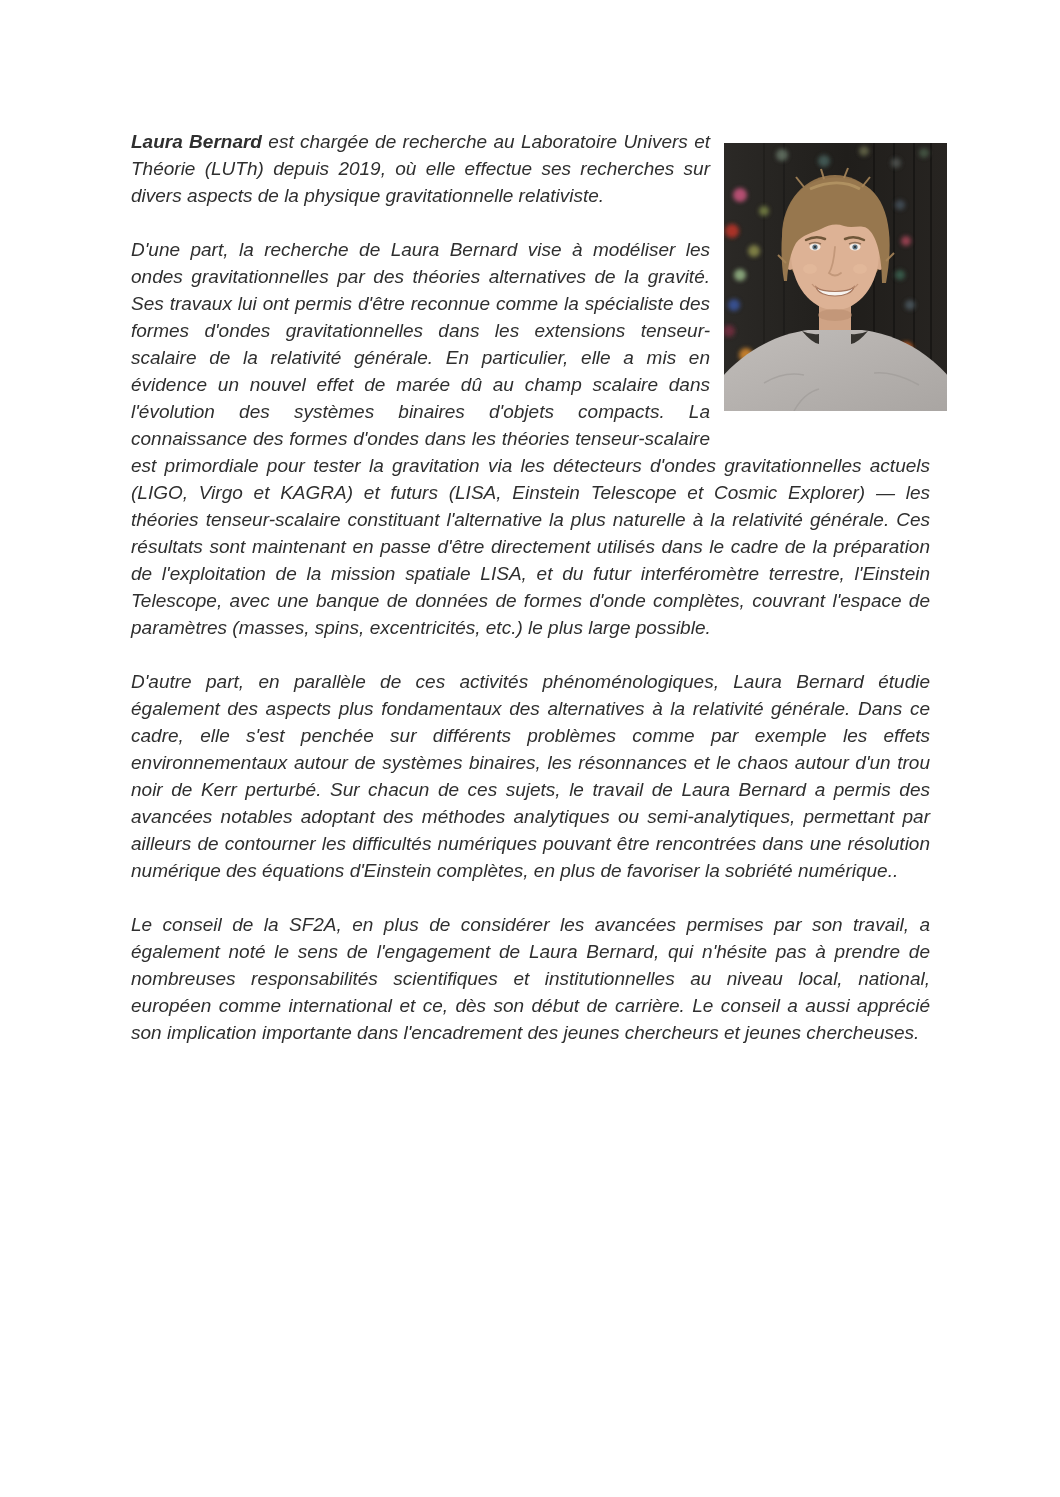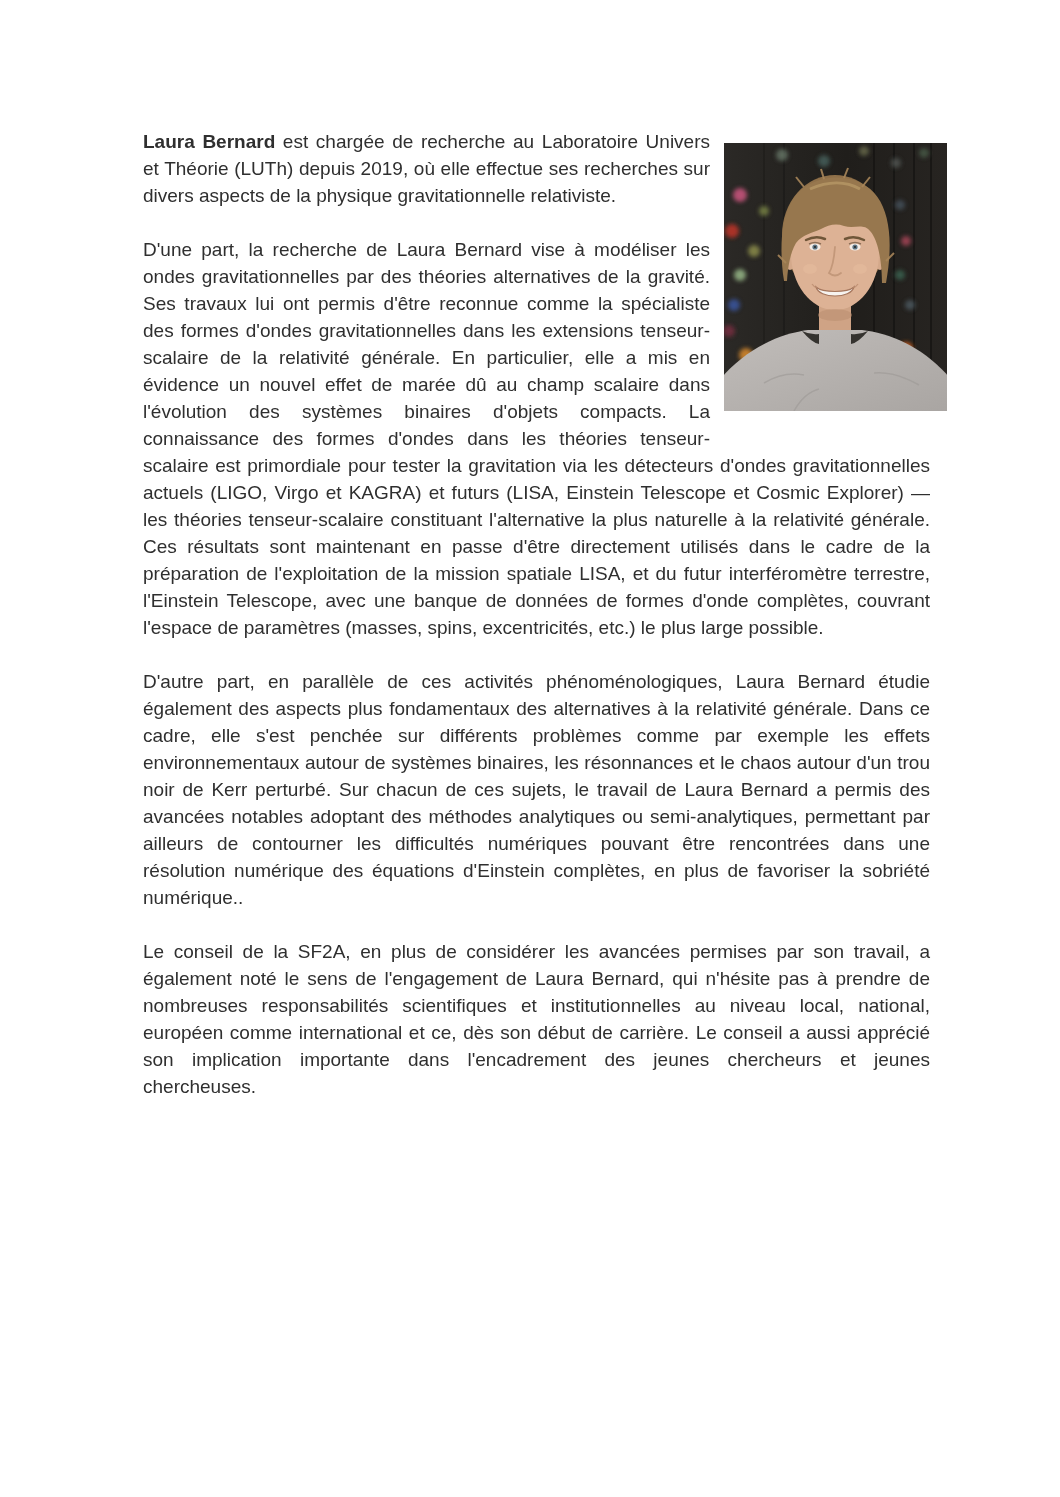--- a/index.html
+++ b/index.html
@@ -11,22 +11,23 @@
     box-sizing: border-box;
     background: #ffffff;
     padding: 128px 130px 40px 127px;
     overflow: hidden;
     font-family: "Liberation Sans", "DejaVu Sans", sans-serif;
     font-size: 19px;
     line-height: 27px;
     color: #2f2f2f;
   }
   .body-text p {
-    margin: 0 0 27px 16px;
+    margin: 0 0 27px 4px;
     text-align: justify;
+    font-style: italic;
   }
   .bold-lead { font-weight: bold; }
   .portrait-float {
     float: right;
     width: 223px;
     height: 268px;
     margin: 15px -17px 27px 14px;
     overflow: hidden;
   }
   .portrait-float svg { display: block; width: 223px; height: 268px; }

